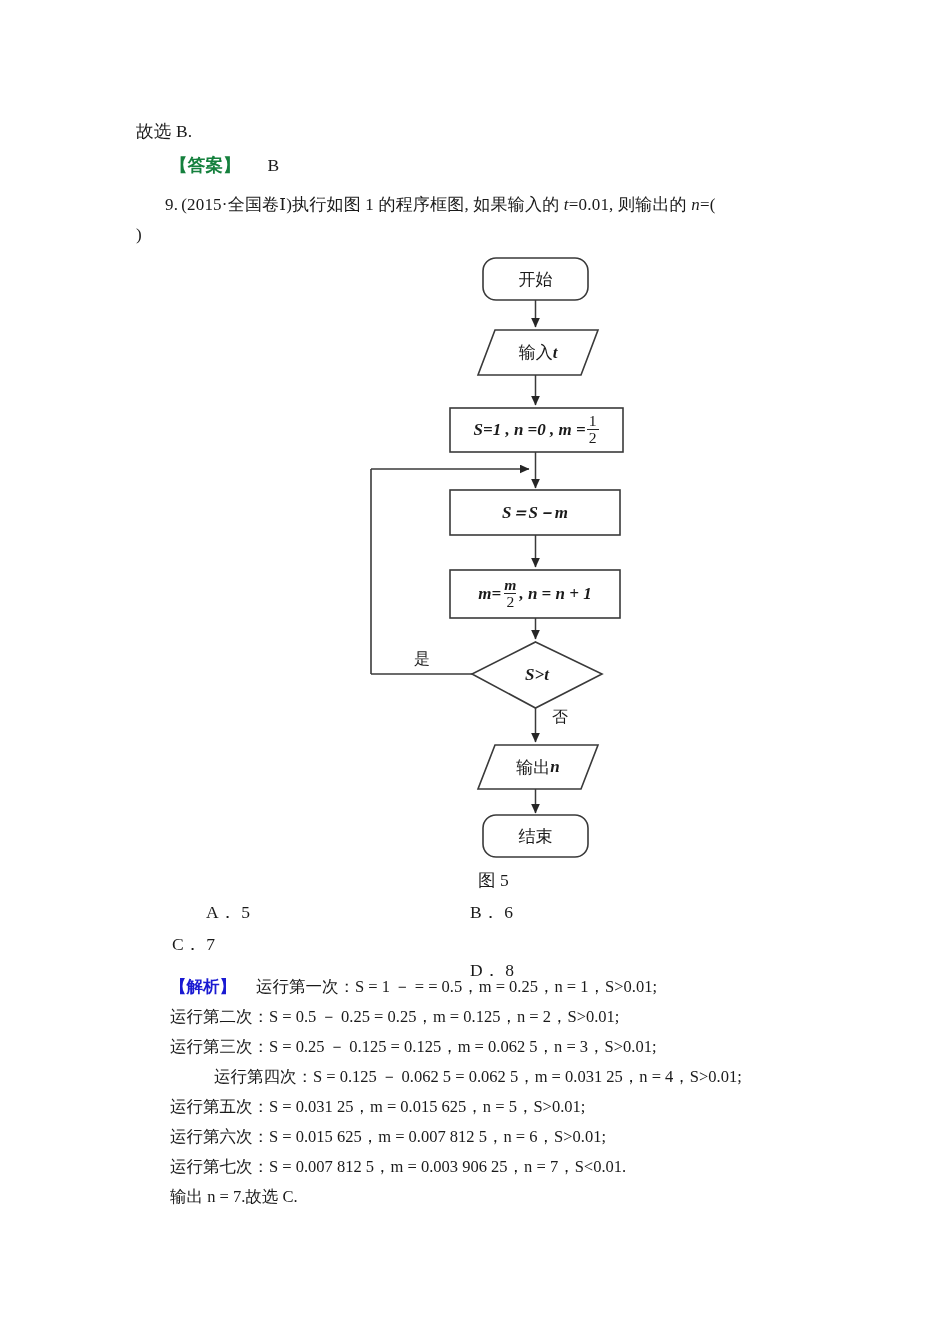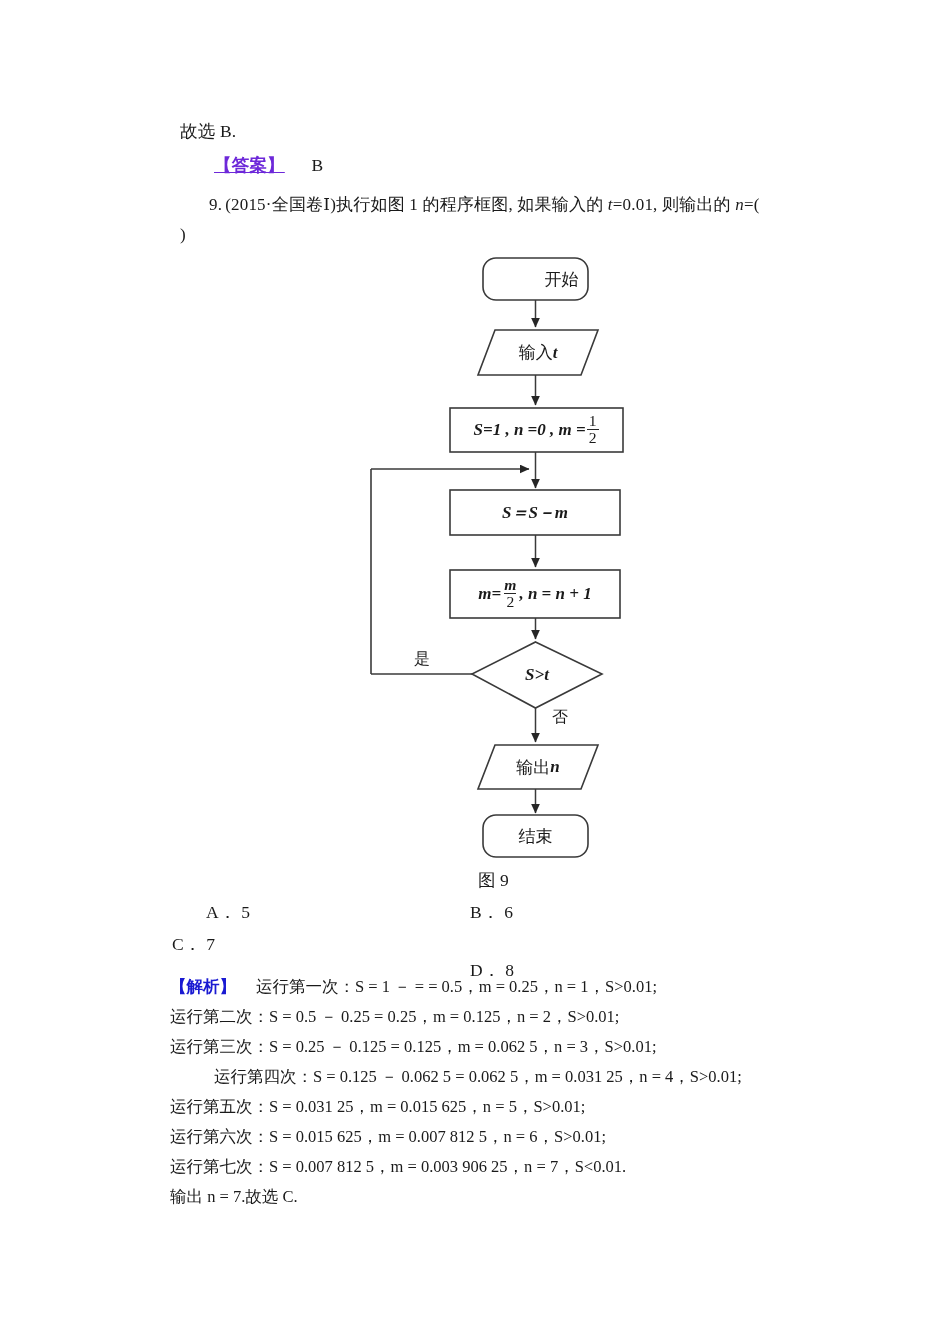--- a/index.html
+++ b/index.html
@@ -22,23 +22,22 @@
     height: 1344px;
   }
 
   
   .txt {
     position: absolute;
     white-space: nowrap;
     font-size: 17.5px;
     line-height: 1.5;
     letter-spacing: 0.2px;
-    margin-left: 44px;
-  }
-  .red { color: #6d28d9; font-weight: bold; text-decoration: underline; }
+  }
+  .red { color: #15803d; font-weight: bold; }
   .blue { color: #1a1ad2; font-weight: bold; }
   .mi { font-style: italic; font-family: "Liberation Serif", serif; }
   .bold { font-weight: bold; }
 
   .line-gu      { left: 136px; top: 118px; }
   .line-answer  { left: 170px; top: 152px; }
   .line-q9      { left: 165px; top: 192px; font-size: 17px; }
   .line-q9b     { left: 136px; top: 222px; font-size: 17px; }
 
   .opt { position: absolute; font-size: 17.5px; white-space: nowrap; }
@@ -159,21 +158,21 @@
 
         <polygon points="495,500 598,500 581,544 478,544"></polygon>
 
         <line x1="535.5" y1="544" x2="535.5" y2="568" marker-end="url(#arrow)" stroke-width="1.5"></line>
 
         <rect x="483" y="570" width="105" height="42" rx="13" ry="13"></rect>
       </g>
     </svg>
 
     
-    <div class="node-text" style="left:483px; top:13px; width:105px; height:42px;padding-left:26px;">
+    <div class="node-text" style="left:483px; top:13px; width:105px; height:42px;">
       <span>开始</span>
     </div>
 
     <div class="node-text" style="left:478px; top:85px; width:120px; height:45px;">
       <span>输入</span>
         <span class="mi bold">t</span>
     </div>
 
     <div class="node-text" style="left:450px; top:163px; width:173px; height:44px;">
       <span class="bold-sym">S</span>
@@ -208,21 +207,21 @@
     </div>
 
     <div class="node-text" style="left:483px; top:570px; width:105px; height:42px;">
       <span>结束</span>
     </div>
 
     <div class="fc-label" style="left:414px; top:404px;">是</div>
     <div class="fc-label" style="left:552px; top:462px;">否</div>
   </div>
 
-  <div class="fig-caption">图 9</div>
+  <div class="fig-caption">图 5</div>
 
   <div class="opt opt-a">
     <span>A．</span><span style="display:inline-block;width:5px"></span><span>5</span>
   </div>
   <div class="opt opt-b">
     <span>B．</span><span style="display:inline-block;width:5px"></span><span>6</span>
   </div>
   <div class="opt opt-c">
     <span>C．</span><span style="display:inline-block;width:5px"></span><span>7</span>
   </div>

